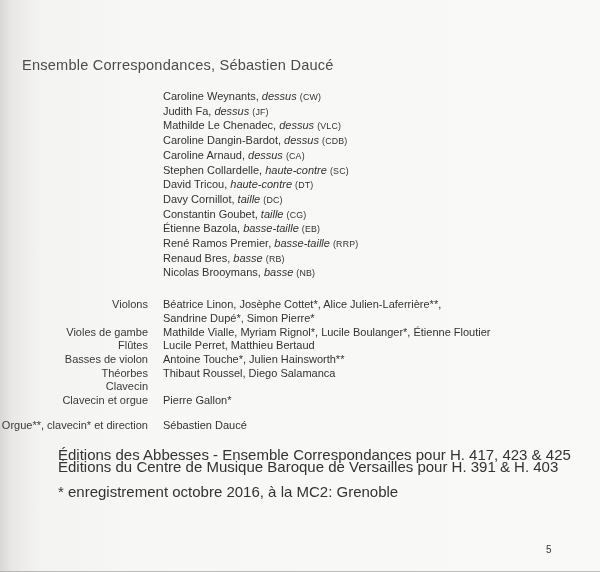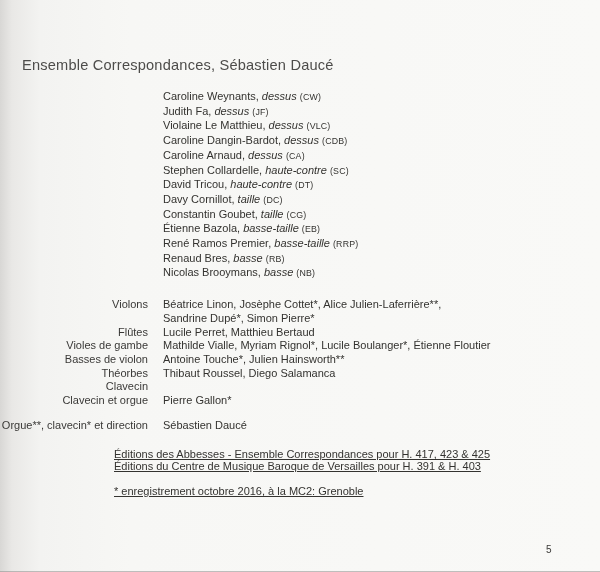--- a/index.html
+++ b/index.html
@@ -25,22 +25,22 @@
     color:#3a3937;
   }
   .names-col { margin-left:15px; white-space:nowrap; }
   .voice { font-style:italic; }
   .abbr { font-size:8.8px; letter-spacing:0.2px; }
   .spacer-a { height:17px; }
   .spacer-b { height:11px; }
   .spacer-c { height:17px; }
   .spacer-d { height:14px; }
   .small-block {
-    padding-left:114px; font-size:11px; line-height:11.3px;
-    color:#343330; white-space:nowrap;text-decoration:underline;
+    padding-left:58px; font-size:15px; line-height:11.3px;
+    color:#343330; white-space:nowrap;
   }
   .page-number {
     position:absolute; left:546px; top:544px;
     font-size:10px; color:#3a3937;
   }
   .bottom-edge {
     position:absolute; left:0; bottom:0; width:600px; height:1px;
     background:#8f8e8c; opacity:0.55;
   }
 </style>
@@ -54,21 +54,21 @@
       <div class="row">
         <div class="label-col"></div>
         <div class="names-col"><span>Caroline Weynants</span>, <span class="voice">dessus</span> <span class="abbr">(CW)</span></div>
       </div>
       <div class="row">
         <div class="label-col"></div>
         <div class="names-col"><span>Judith Fa</span>, <span class="voice">dessus</span> <span class="abbr">(JF)</span></div>
       </div>
       <div class="row">
         <div class="label-col"></div>
-        <div class="names-col"><span>Violaine Le Matthieu</span>, <span class="voice">dessus</span> <span class="abbr">(VLC)</span></div>
+        <div class="names-col"><span>Mathilde Le Chenadec</span>, <span class="voice">dessus</span> <span class="abbr">(VLC)</span></div>
       </div>
       <div class="row">
         <div class="label-col"></div>
         <div class="names-col"><span>Caroline Dangin-Bardot</span>, <span class="voice">dessus</span> <span class="abbr">(CDB)</span></div>
       </div>
       <div class="row">
         <div class="label-col"></div>
         <div class="names-col"><span>Caroline Arnaud</span>, <span class="voice">dessus</span> <span class="abbr">(CA)</span></div>
       </div>
       <div class="row">
@@ -107,29 +107,29 @@
   <div class="spacer-a"></div>
   <div id="instruments-list">
       <div class="row">
         <div class="label-col">Violons</div>
         <div class="names-col">
           <div>Béatrice Linon, Josèphe Cottet*, Alice Julien-Laferrière**,</div>
           <div>Sandrine Dupé*, Simon Pierre*</div>
         </div>
       </div>
       <div class="row">
+        <div class="label-col">Violes de gambe</div>
+        <div class="names-col">
+          <div>Mathilde Vialle, Myriam Rignol*, Lucile Boulanger*, Étienne Floutier</div>
+        </div>
+      </div>
+      <div class="row">
         <div class="label-col">Flûtes</div>
         <div class="names-col">
           <div>Lucile Perret, Matthieu Bertaud</div>
-        </div>
-      </div>
-      <div class="row">
-        <div class="label-col">Violes de gambe</div>
-        <div class="names-col">
-          <div>Mathilde Vialle, Myriam Rignol*, Lucile Boulanger*, Étienne Floutier</div>
         </div>
       </div>
       <div class="row">
         <div class="label-col">Basses de violon</div>
         <div class="names-col">
           <div>Antoine Touche*, Julien Hainsworth**</div>
         </div>
       </div>
       <div class="row">
         <div class="label-col">Théorbes</div>

